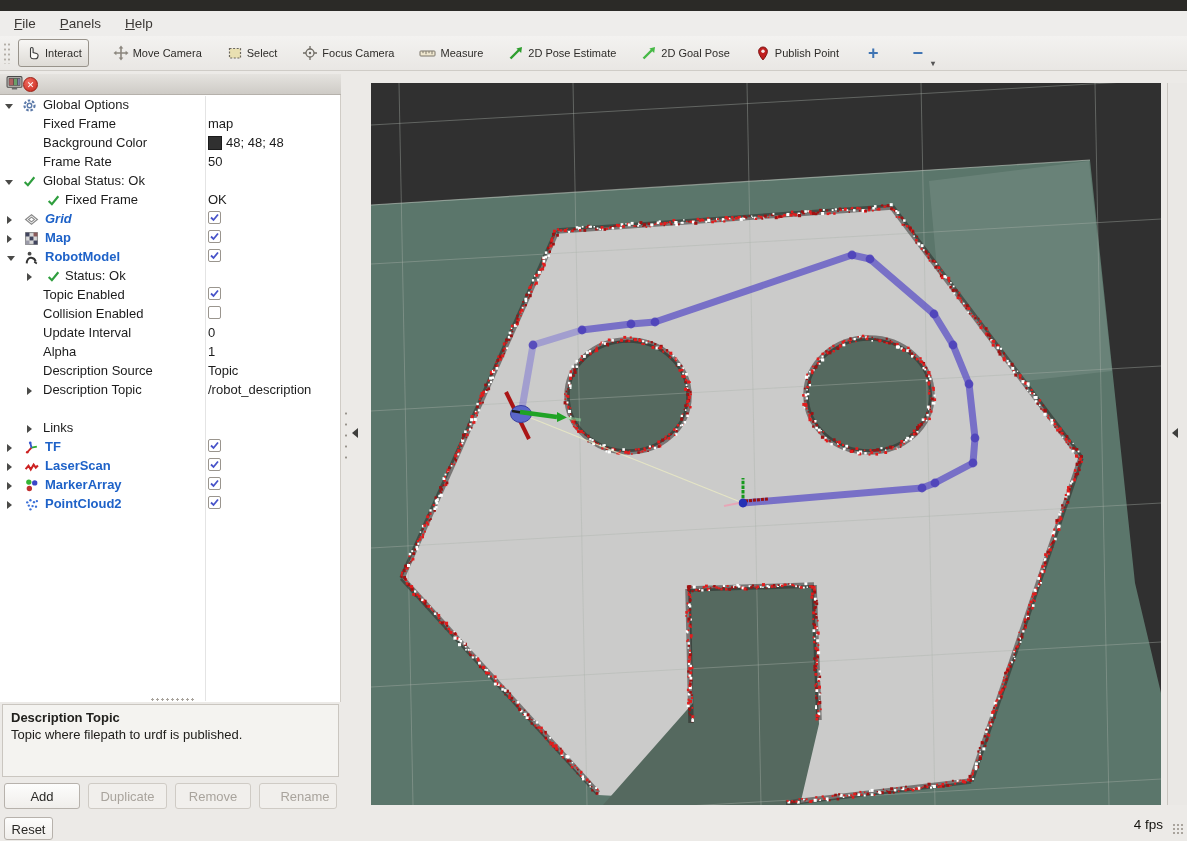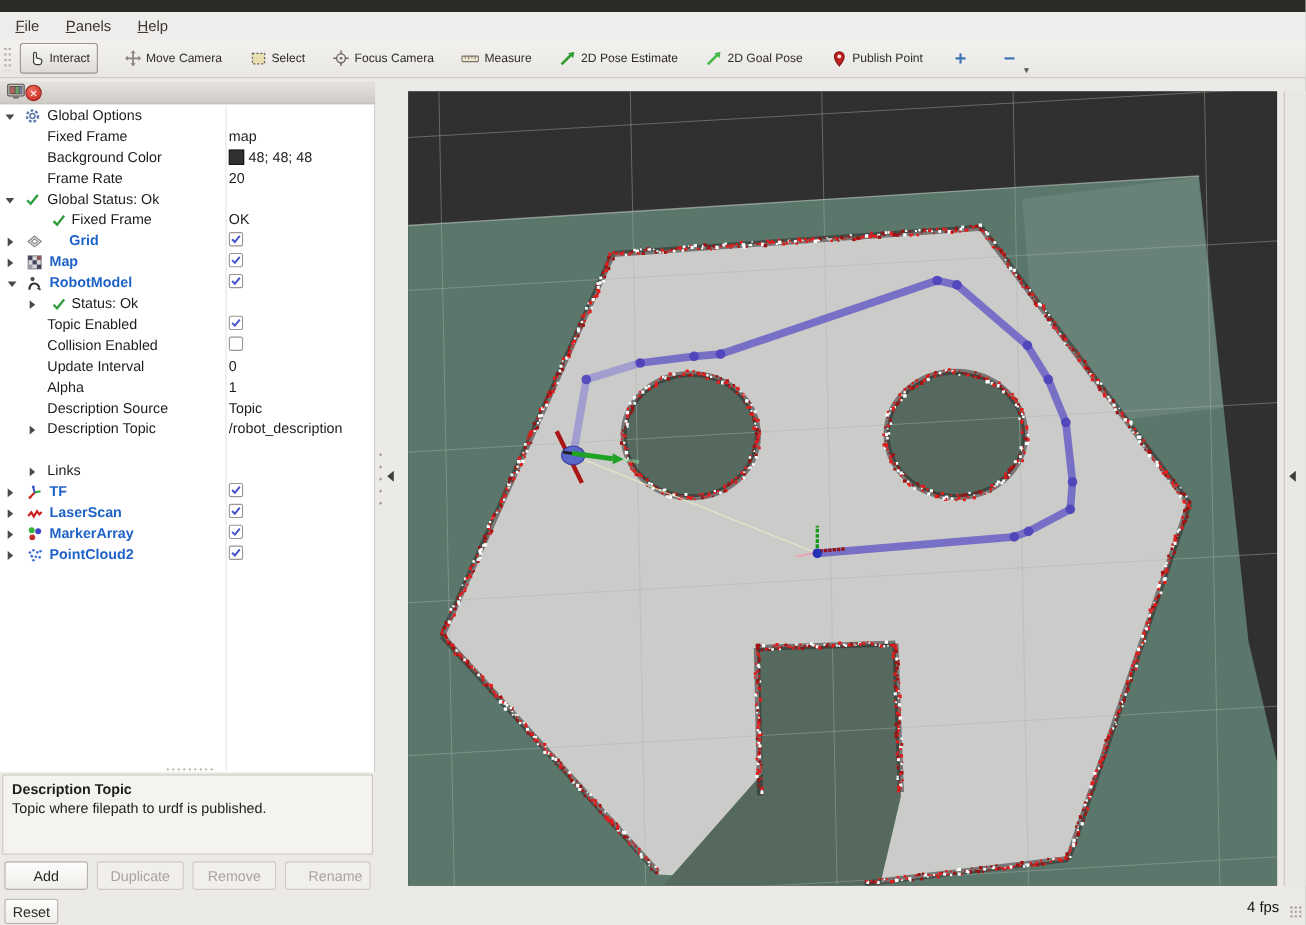--- a/index.html
+++ b/index.html
@@ -169,21 +169,21 @@
       </div>
       <div class="trow" style="top: 39px;">
         <span class="lbl" style="left: 43px;">Background Color</span>
         <span class="val">
           <span class="swatch" style="background: rgb(48, 48, 48);"></span>
           <span>48; 48; 48</span>
         </span>
       </div>
       <div class="trow" style="top: 58px;">
         <span class="lbl" style="left: 43px;">Frame Rate</span>
-        <span class="val">20</span>
+        <span class="val">50</span>
       </div>
       <div class="trow" style="top: 77px;">
         <div class="exp open" style="left: 5px;"></div>
         <span class="ticon" style="left: 22px;"><svg width="15" height="15" viewBox="0 0 14 14">
             <path d="M2.5 7.5 L5.5 10.5 L11.5 3" stroke="#2f9e3e" stroke-width="2" fill="none"></path>
           </svg></span>
         <span class="lbl" style="left: 43px;">Global Status: Ok</span>
       </div>
       <div class="trow" style="top: 96px;">
         <span class="ticon" style="left: 46px;"><svg width="15" height="15" viewBox="0 0 14 14">
@@ -191,21 +191,21 @@
           </svg></span>
         <span class="lbl" style="left: 65px;">Fixed Frame</span>
         <span class="val">OK</span>
       </div>
       <div class="trow" style="top: 115px;">
         <div class="exp closed" style="left: 7px;"></div>
         <span class="ticon" style="left: 24px;"><svg width="15" height="15" viewBox="0 0 14 14">
             <path d="M7 2.5 L12.5 7 L7 11.5 L1.5 7 Z" fill="none" stroke="#8a8a8a" stroke-width="1.1"></path>
             <path d="M7 4.8 L9.8 7 L7 9.2 L4.2 7 Z" fill="none" stroke="#8a8a8a" stroke-width="1"></path>
           </svg></span>
-        <span class="lbl blue" style="left: 63px;">Grid</span>
+        <span class="lbl blue" style="left: 45px; font-style: italic;">Grid</span>
         <span class="val">
           <span class="cb">
             <svg width="11" height="11" viewBox="0 0 11 11" style="position:absolute;left:0;top:0">
               <path d="M2 5.5 L4.5 8 L9 2.5" stroke="#4753c9" stroke-width="1.8" fill="none"></path>
             </svg>
           </span>
         </span>
       </div>
       <div class="trow" style="top: 134px;">
         <div class="exp closed" style="left: 7px;"></div>

